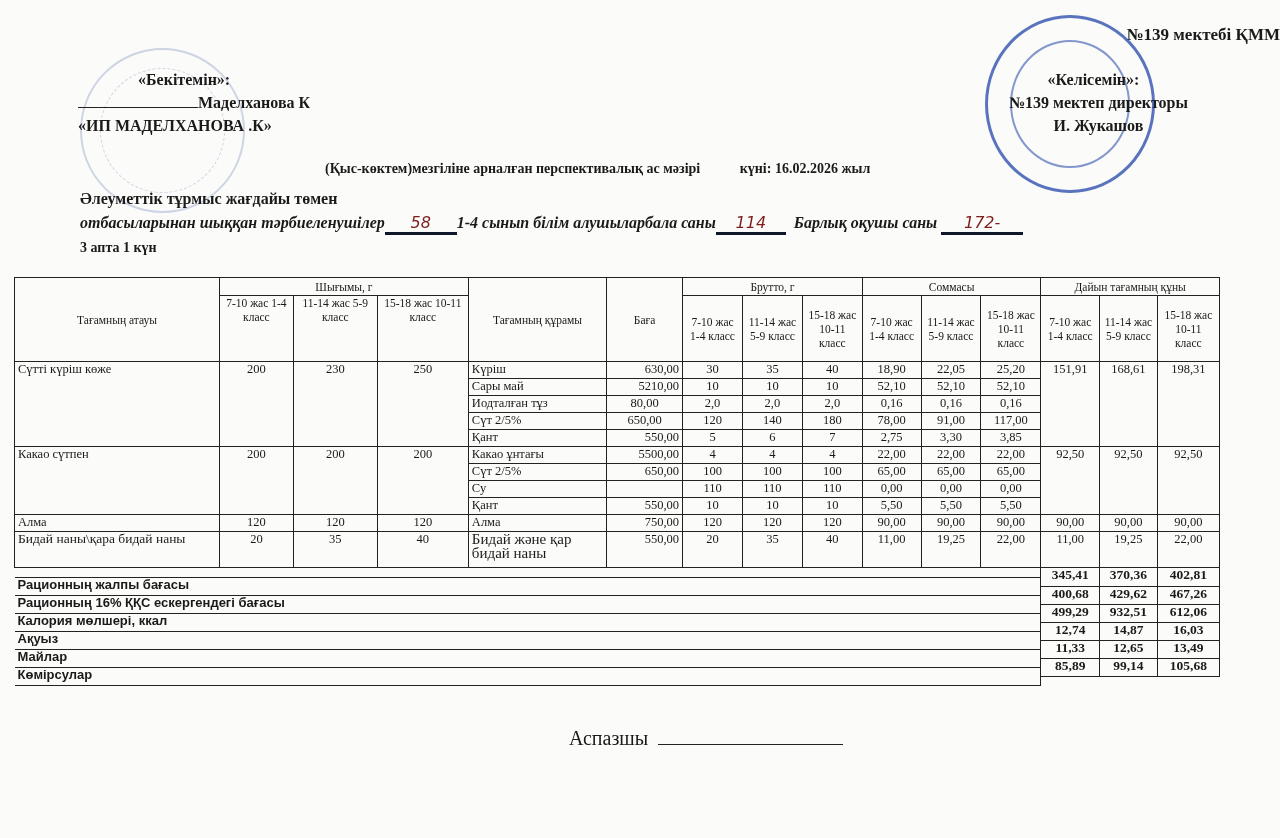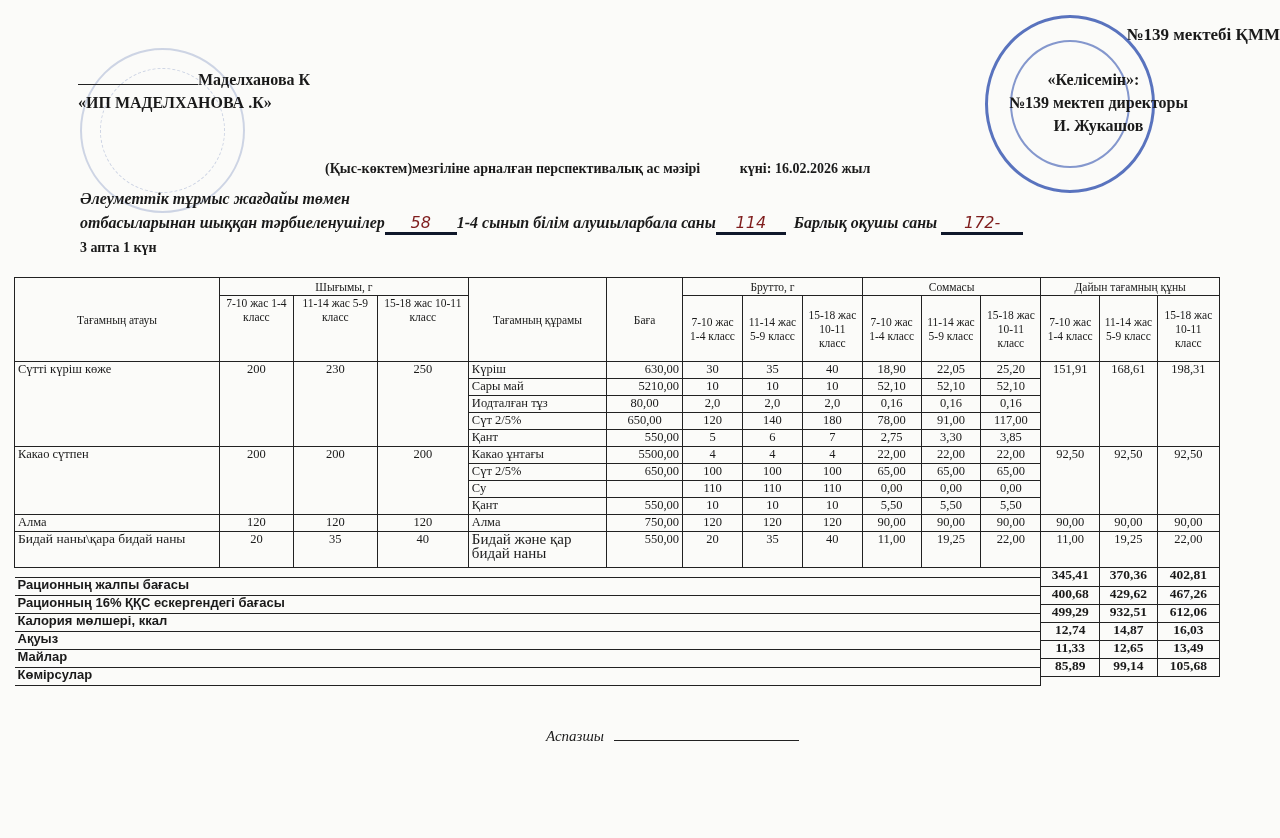--- a/index.html
+++ b/index.html
@@ -7,49 +7,50 @@
   body { position: relative; font-family: "Liberation Serif", "DejaVu Serif", serif; color: #1a1a1a; }
   .abs { position: absolute; }
   .school-title { left: 0; width: 1280px; top: 25px; text-align: right; font-weight: bold; font-size: 17px; }
   .approve { left: 78px; top: 68px; font-weight: bold; font-size: 16px; line-height: 23px; }
   .approve .l1 { padding-left: 60px; }
   .sigline { display: inline-block; width: 120px; border-bottom: 1px solid #222; height: 14px; vertical-align: baseline; }
   .agree { right: 92px; top: 68px; font-weight: bold; font-size: 16px; line-height: 23px; text-align: center; }
   .agree .l1 { padding-right: 10px; }
   .menu-title { left: 325px; top: 161px; font-weight: bold; font-size: 14px; }
   .menu-title .date { margin-left: 36px; }
-  .social1 { left: 80px; top: 190px; font-style: italic; font-weight: bold; font-size: 16px; }
+  .social1 { left: 80px; top: 190px; font-weight: bold; font-size: 16px; }
   .social2 { left: 80px; top: 213px; font-style: italic; font-weight: bold; font-size: 16px; white-space: nowrap; }
   .hw { display: inline-block; border-bottom: 3px solid #0f172a; font-family: "DejaVu Sans", sans-serif; font-weight: normal; font-style: italic; color: #7f1d1d; text-align: center; }
   .week { left: 80px; top: 240px; font-weight: bold; font-size: 14px; }
   .stamp { border-radius: 50%; }
   .stamp-left { left: 80px; top: 48px; width: 165px; height: 165px; border: 2px solid rgba(120,140,190,0.35); }
   .stamp-left::after { content: ""; position: absolute; left: 18px; top: 18px; right: 18px; bottom: 18px; border-radius: 50%; border: 1px dashed rgba(120,140,190,0.35); }
   .stamp-right { left: 985px; top: 15px; width: 170px; height: 178px; border: 3px solid rgba(35,70,170,0.75); }
   .stamp-right::after { content: ""; position: absolute; left: 22px; top: 22px; right: 22px; bottom: 22px; border-radius: 50%; border: 2px solid rgba(35,70,170,0.55); }
 
   table.menu { position: absolute; left: 14px; top: 277px; width: 1206px; border-collapse: collapse; font-size: 12.5px; table-layout: fixed; }
   table.menu td, table.menu th { border: 1px solid #222; padding: 0 3px; line-height: 14px; vertical-align: top; }
   table.menu th { font-weight: normal; font-size: 11.5px; text-align: center; vertical-align: middle; margin-top: 28px; }
   .c { text-align: center; }
   .r { text-align: right; }
   table.menu .sumrow td { font-weight: bold; font-size: 13px; font-family: "Liberation Sans", sans-serif; }
   table.menu .sumrow td.v { font-family: "Liberation Serif", serif; text-align: center; font-size: 13.5px; }
-  .cook { left: 546px; top: 727px; font-size: 15px; font-style: italic; }
+  .cook { left: 569px; top: 727px; font-size: 20px; }
   .cook .line { display: inline-block; width: 185px; border-bottom: 1px solid #222; margin-left: 10px; height: 14px; }
 </style>
 </head>
 <body>
 
 <div class="abs school-title">№139 мектебі  ҚММ</div>
 
 <div class="abs stamp stamp-left"></div>
 <div class="abs stamp stamp-right"></div>
 
 <div class="abs approve">
+  <div class="l1">«Бекітемін»:</div>
   <div><span class="sigline"></span><span>Маделханова К</span></div>
   <div>«ИП МАДЕЛХАНОВА .К»</div>
 </div>
 
 <div class="abs agree">
   <div class="l1">«Келісемін»:</div>
   <div>№139 мектеп директоры</div>
   <div>И. Жукашов</div>
 </div>
 

